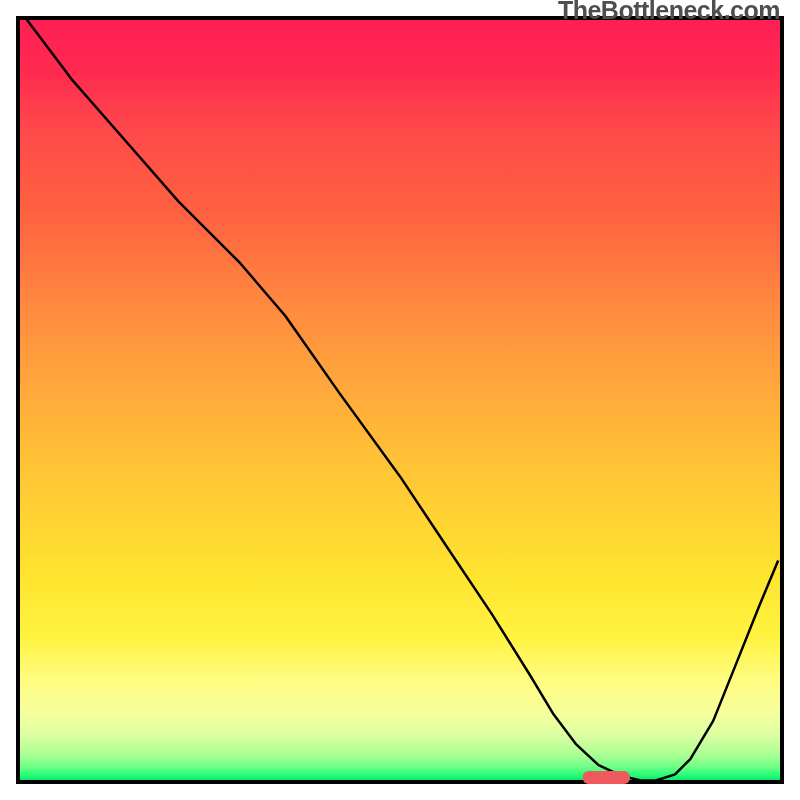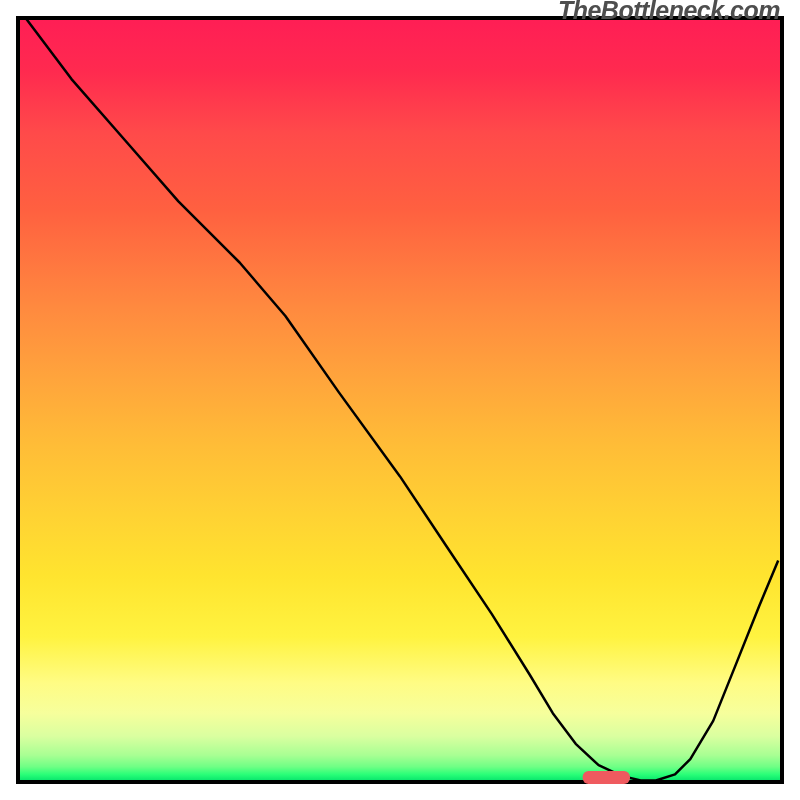--- a/index.html
+++ b/index.html
@@ -6,21 +6,20 @@
     margin: 0;
     padding: 0;
     width: 800px;
     height: 800px;
     background: #ffffff;
   }
   .chart-container {
     position: relative;
     width: 800px;
     height: 630px;
-    font-style: italic;
   }
   .plot-area {
     position: absolute;
     left: 18px;
     top: 18px;
     width: 764px;
     height: 764px;
     background: linear-gradient(to bottom,
       #ff1e55 0%,
       #ff2a4f 7%,

